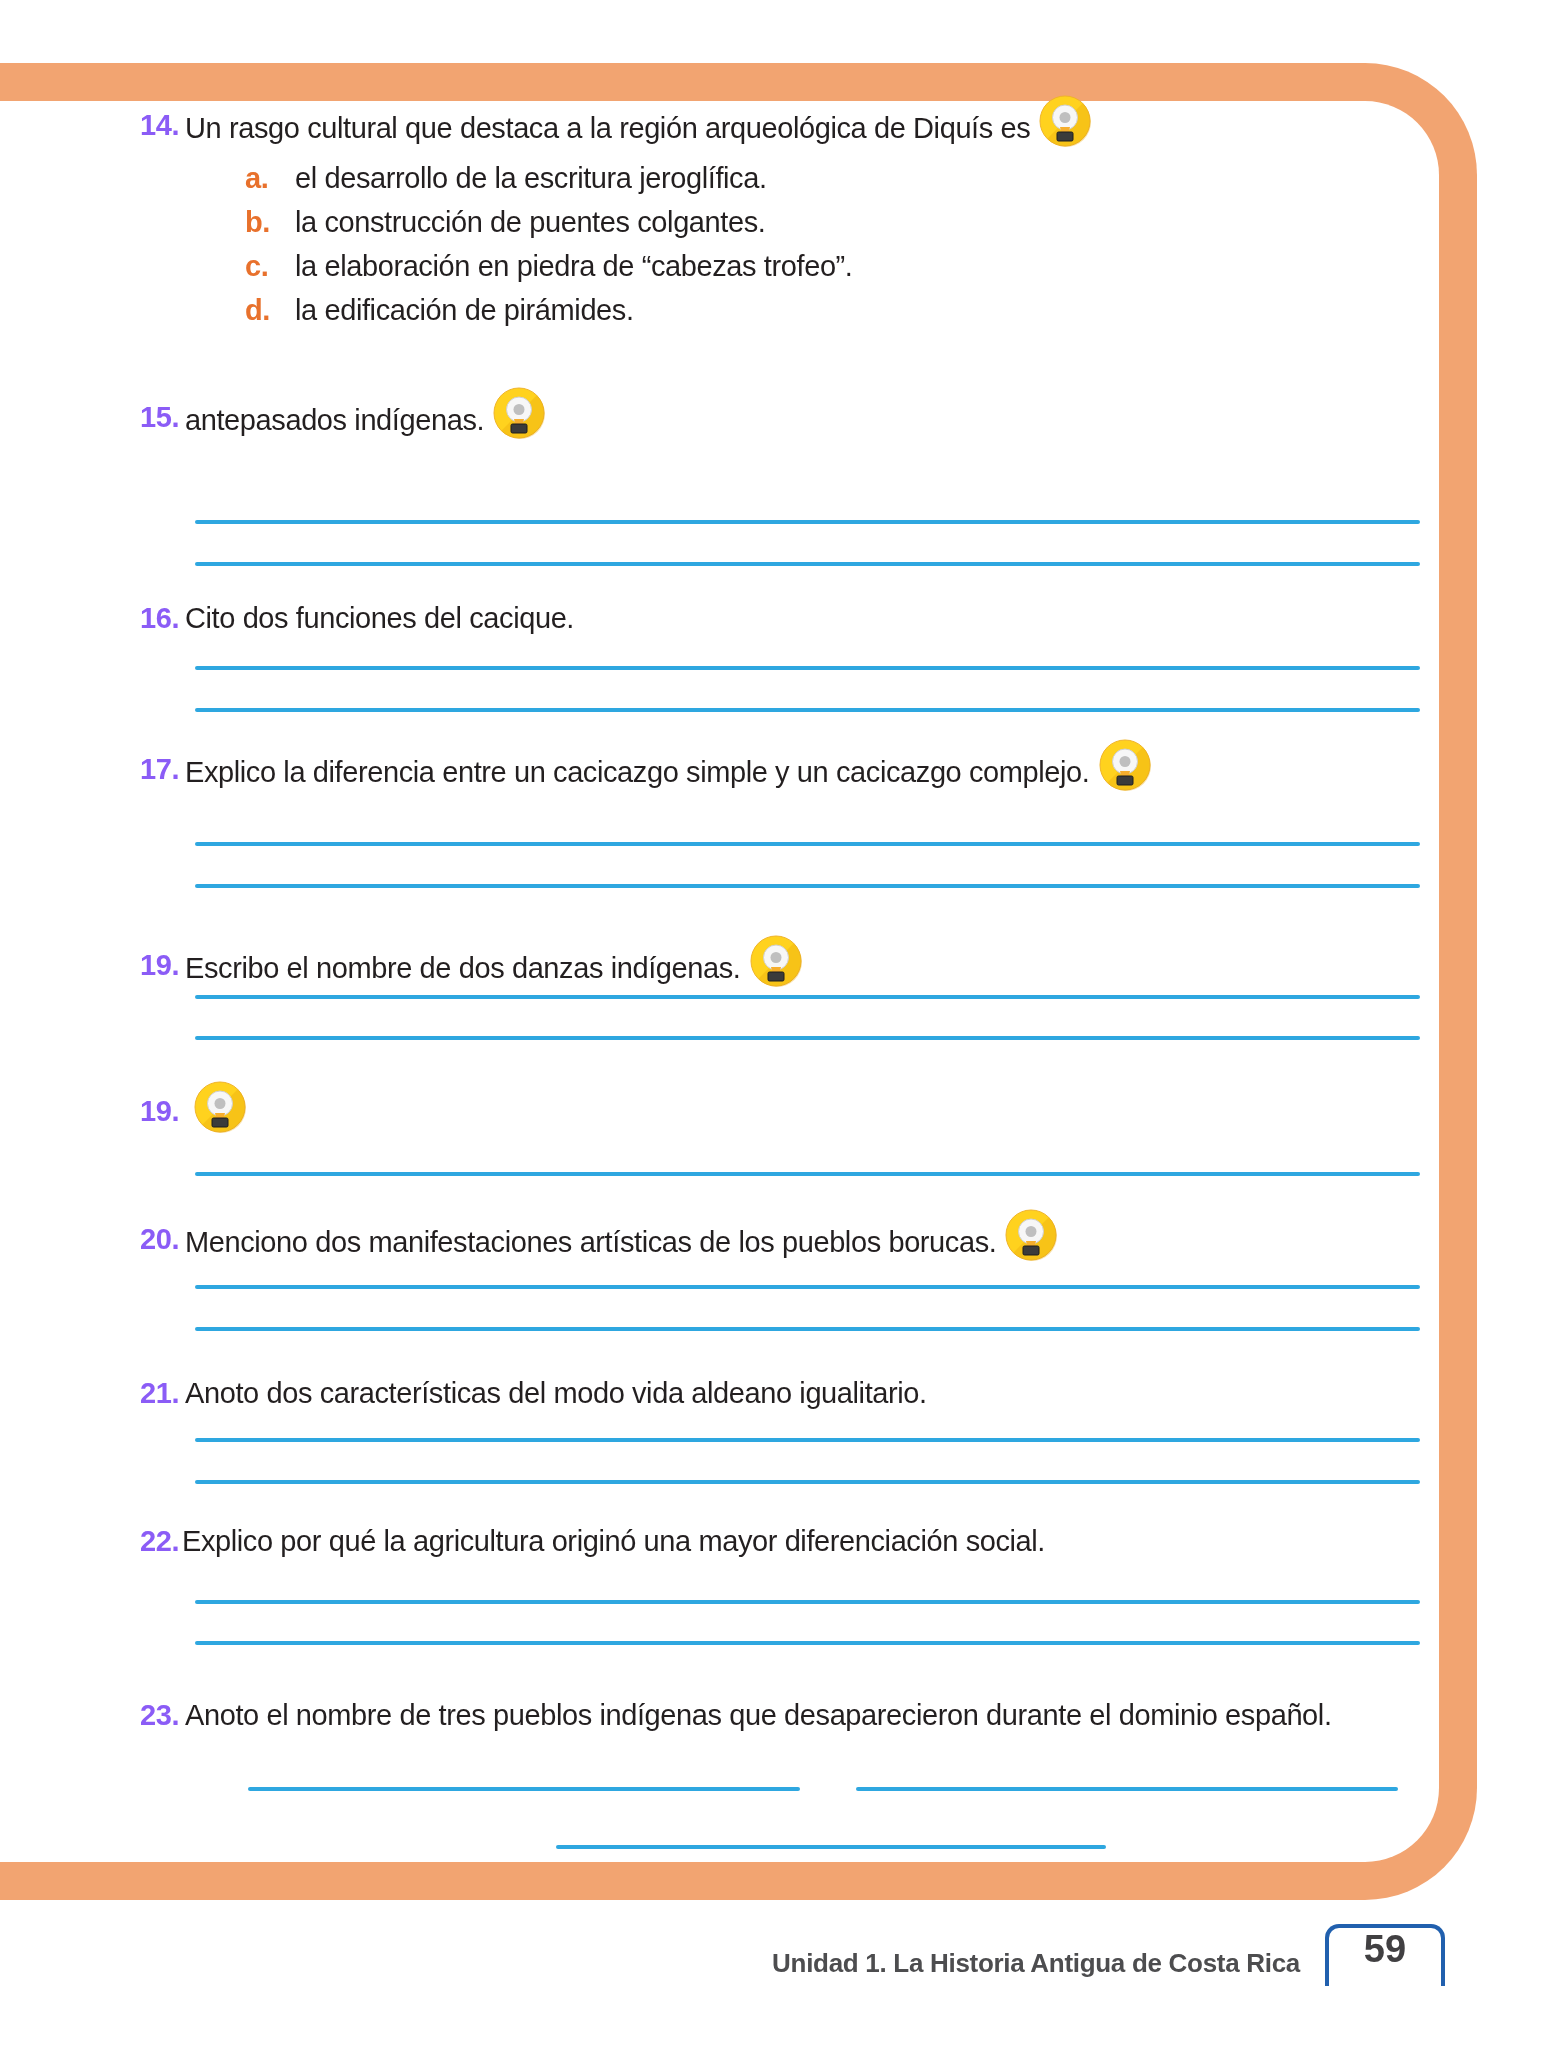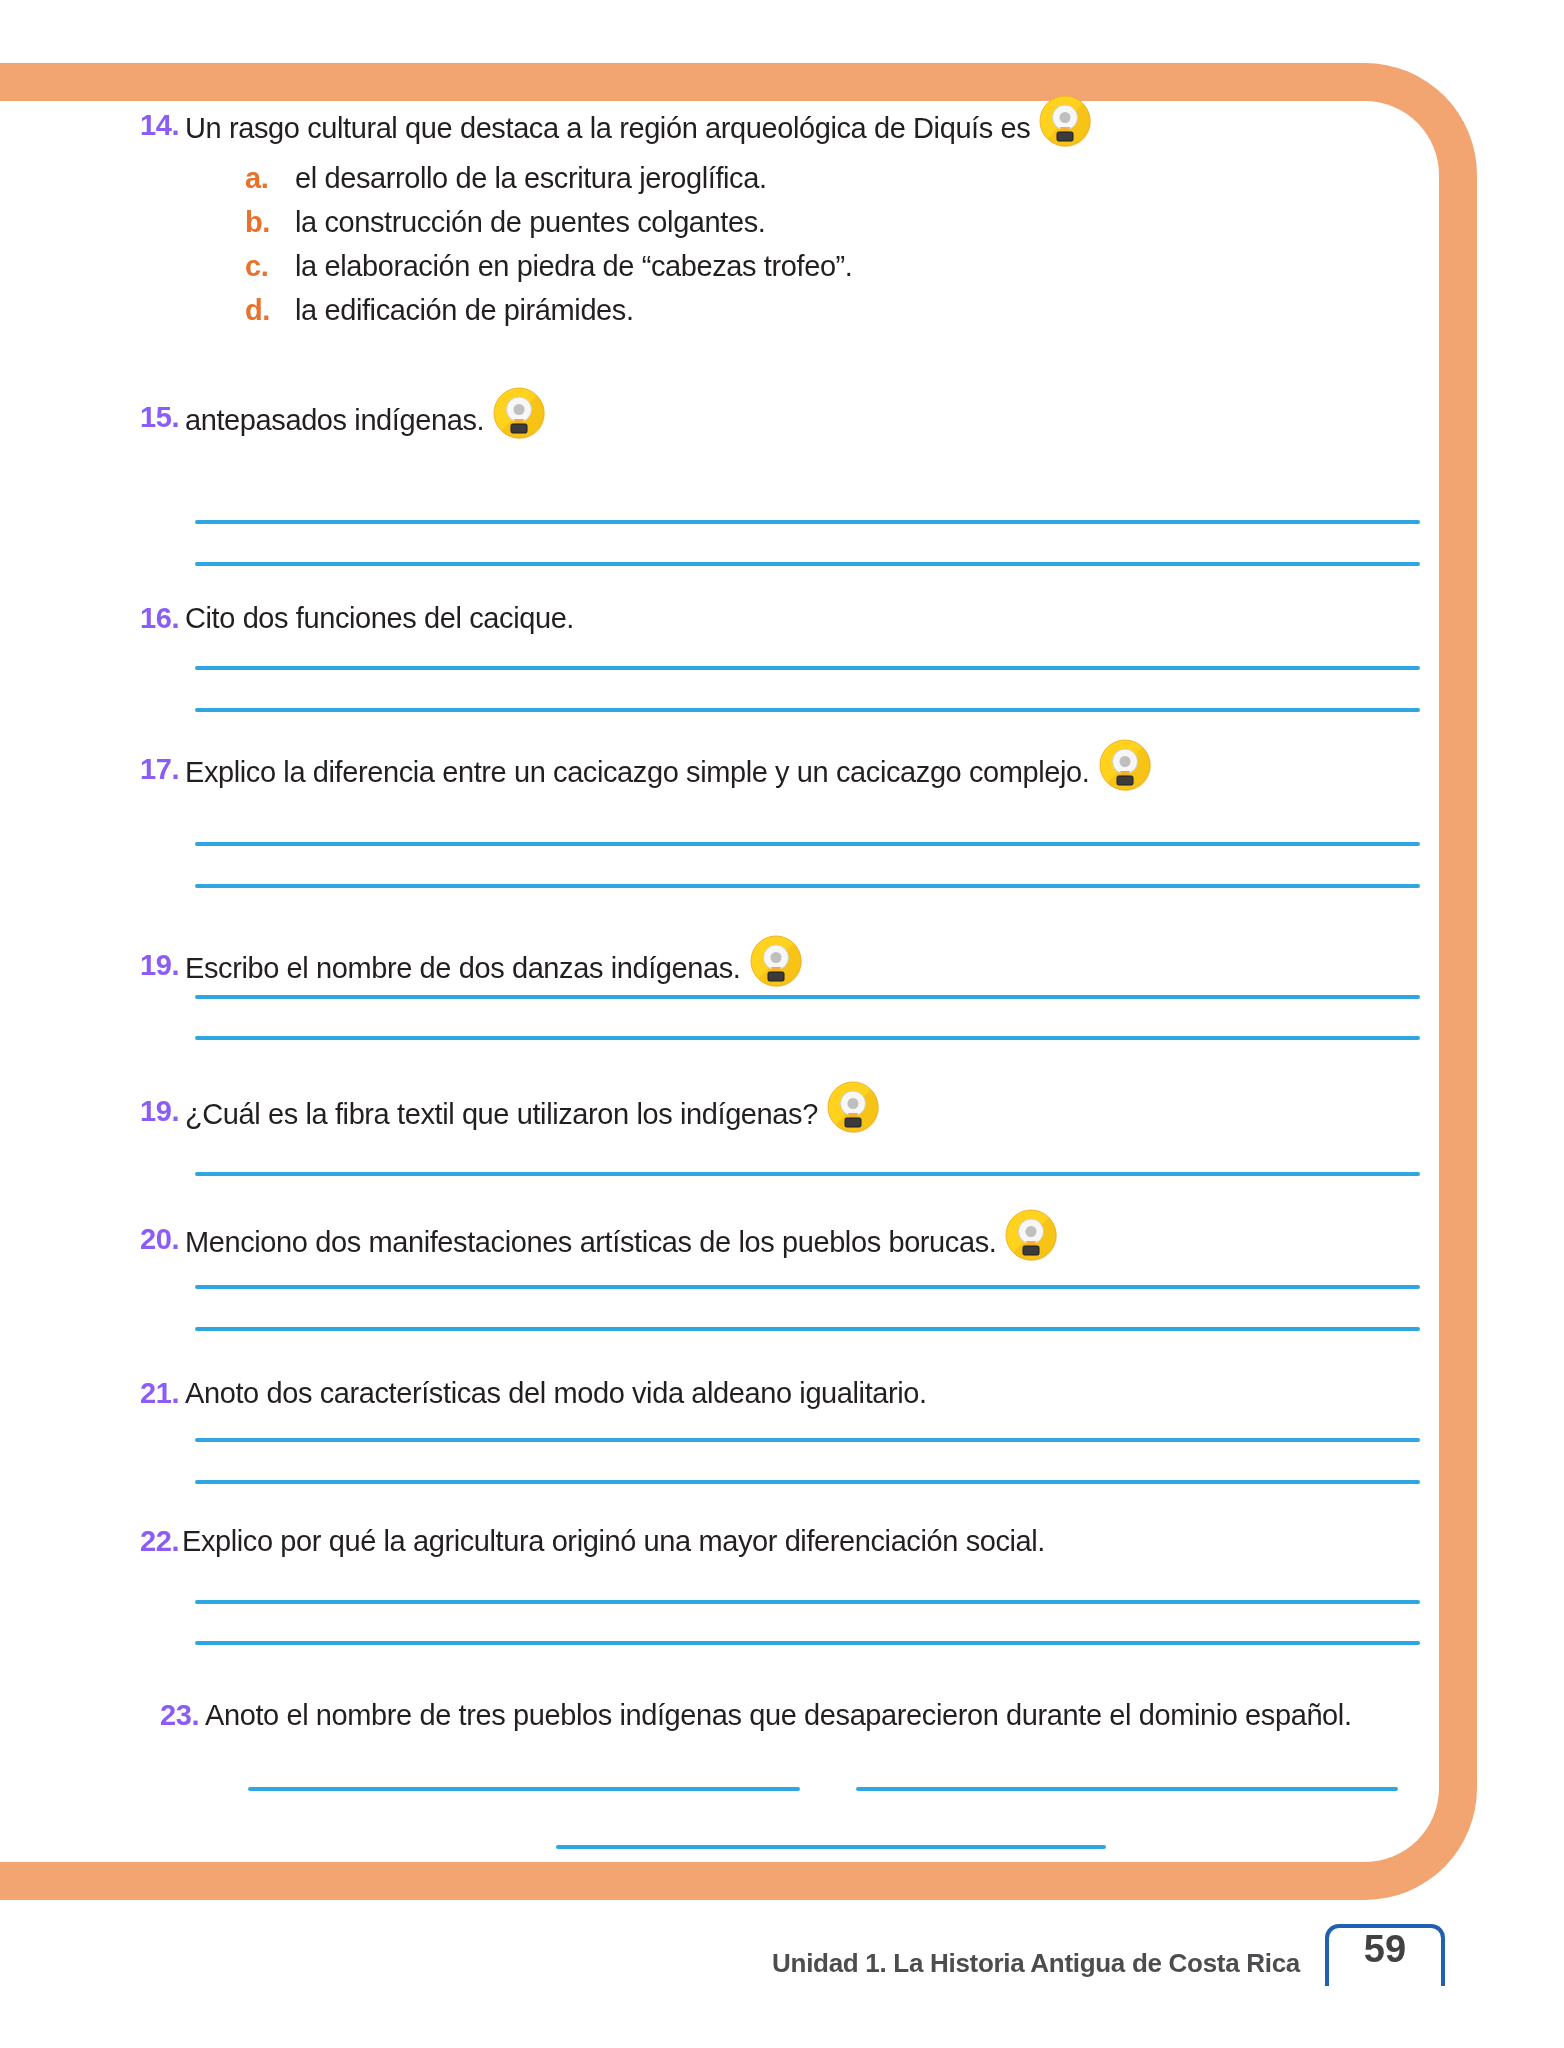--- a/index.html
+++ b/index.html
@@ -115,21 +115,21 @@
         <path d="M43.5 8.5 A24.8 24.8 0 1 1 8.5 43.5 Z" fill="#E9A80C" opacity="0.35"></path>
         <circle cx="26" cy="22.5" r="12.5" fill="#F7F7F7" stroke="#CFCFCF"></circle>
         <circle cx="26" cy="22.5" r="5.5" fill="#BFBFBF"></circle>
         <path d="M21 32 h10 l-1.5 6 h-7 Z" fill="#F6AE2D"></path>
         <rect x="18" y="37" width="16" height="9" rx="1.5" fill="#3B3B3B" stroke="#1E1E1E"></rect>
       </svg></span>
 </div>
 
 <div class="q" style="top:1090px;">
   <span class="qnum">19.</span>
-  <span class="qtext"><span>¿Cuál es la fibra textil que utilizaron los indígenas?</span><svg class="bulb" viewBox="0 0 52 52">
+  <span class="qtext"><svg class="bulb" viewBox="0 0 52 52">
         <circle cx="26" cy="26" r="25" fill="#FFD21E" stroke="#F0B429" stroke-width="1"></circle>
         <path d="M43.5 8.5 A24.8 24.8 0 1 1 8.5 43.5 Z" fill="#E9A80C" opacity="0.35"></path>
         <circle cx="26" cy="22.5" r="12.5" fill="#F7F7F7" stroke="#CFCFCF"></circle>
         <circle cx="26" cy="22.5" r="5.5" fill="#BFBFBF"></circle>
         <path d="M21 32 h10 l-1.5 6 h-7 Z" fill="#F6AE2D"></path>
         <rect x="18" y="37" width="16" height="9" rx="1.5" fill="#3B3B3B" stroke="#1E1E1E"></rect>
       </svg></span>
 </div>
 
 <div class="q" style="top:1218px;">
@@ -147,21 +147,21 @@
 <div class="q" style="top:1372px;">
   <span class="qnum">21.</span>
   <span class="qtext">Anoto dos características del modo vida aldeano igualitario.</span>
 </div>
 
 <div class="q" style="top:1520px;">
   <span class="qnum">22.</span>
   <span class="qtext" style="padding-left:42px;">Explico por qué la agricultura originó una mayor diferenciación social.</span>
 </div>
 
-<div class="q" style="top:1694px;margin-left:20px;">
+<div class="q" style="top:1694px;">
   <span class="qnum">23.</span>
   <span class="qtext">Anoto el nombre de tres pueblos indígenas que desaparecieron durante el dominio español.</span>
 </div>
 
 <div class="ans l15a"></div>
 <div class="ans l15b"></div>
 <div class="ans l16a"></div>
 <div class="ans l16b"></div>
 <div class="ans l17a"></div>
 <div class="ans l17b"></div>

